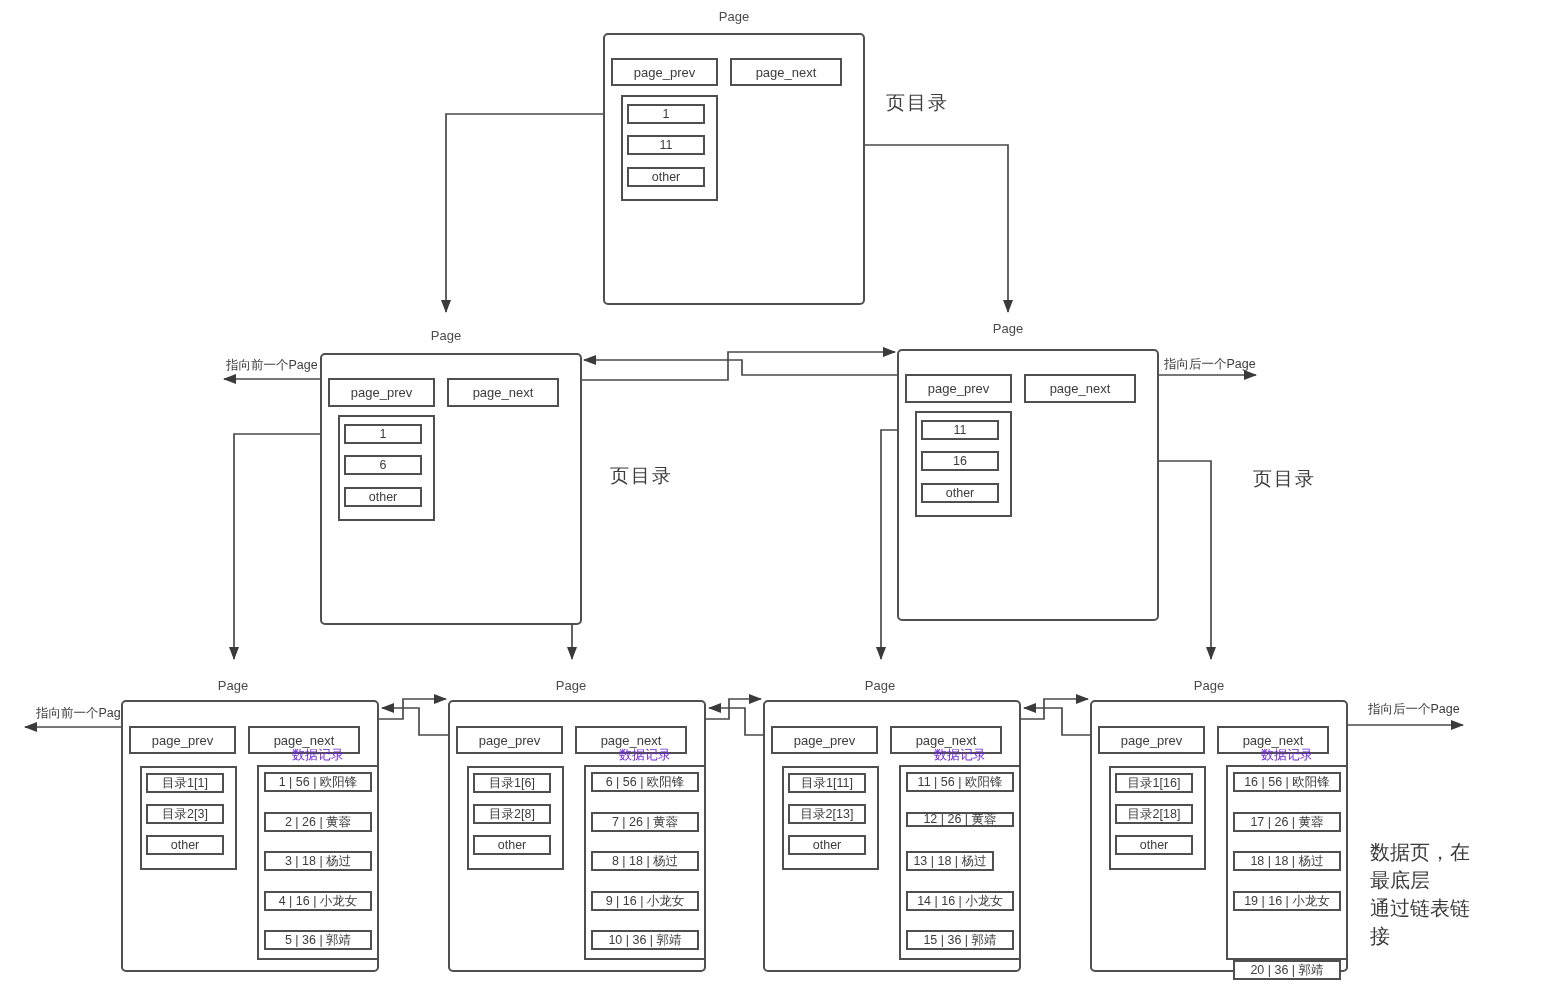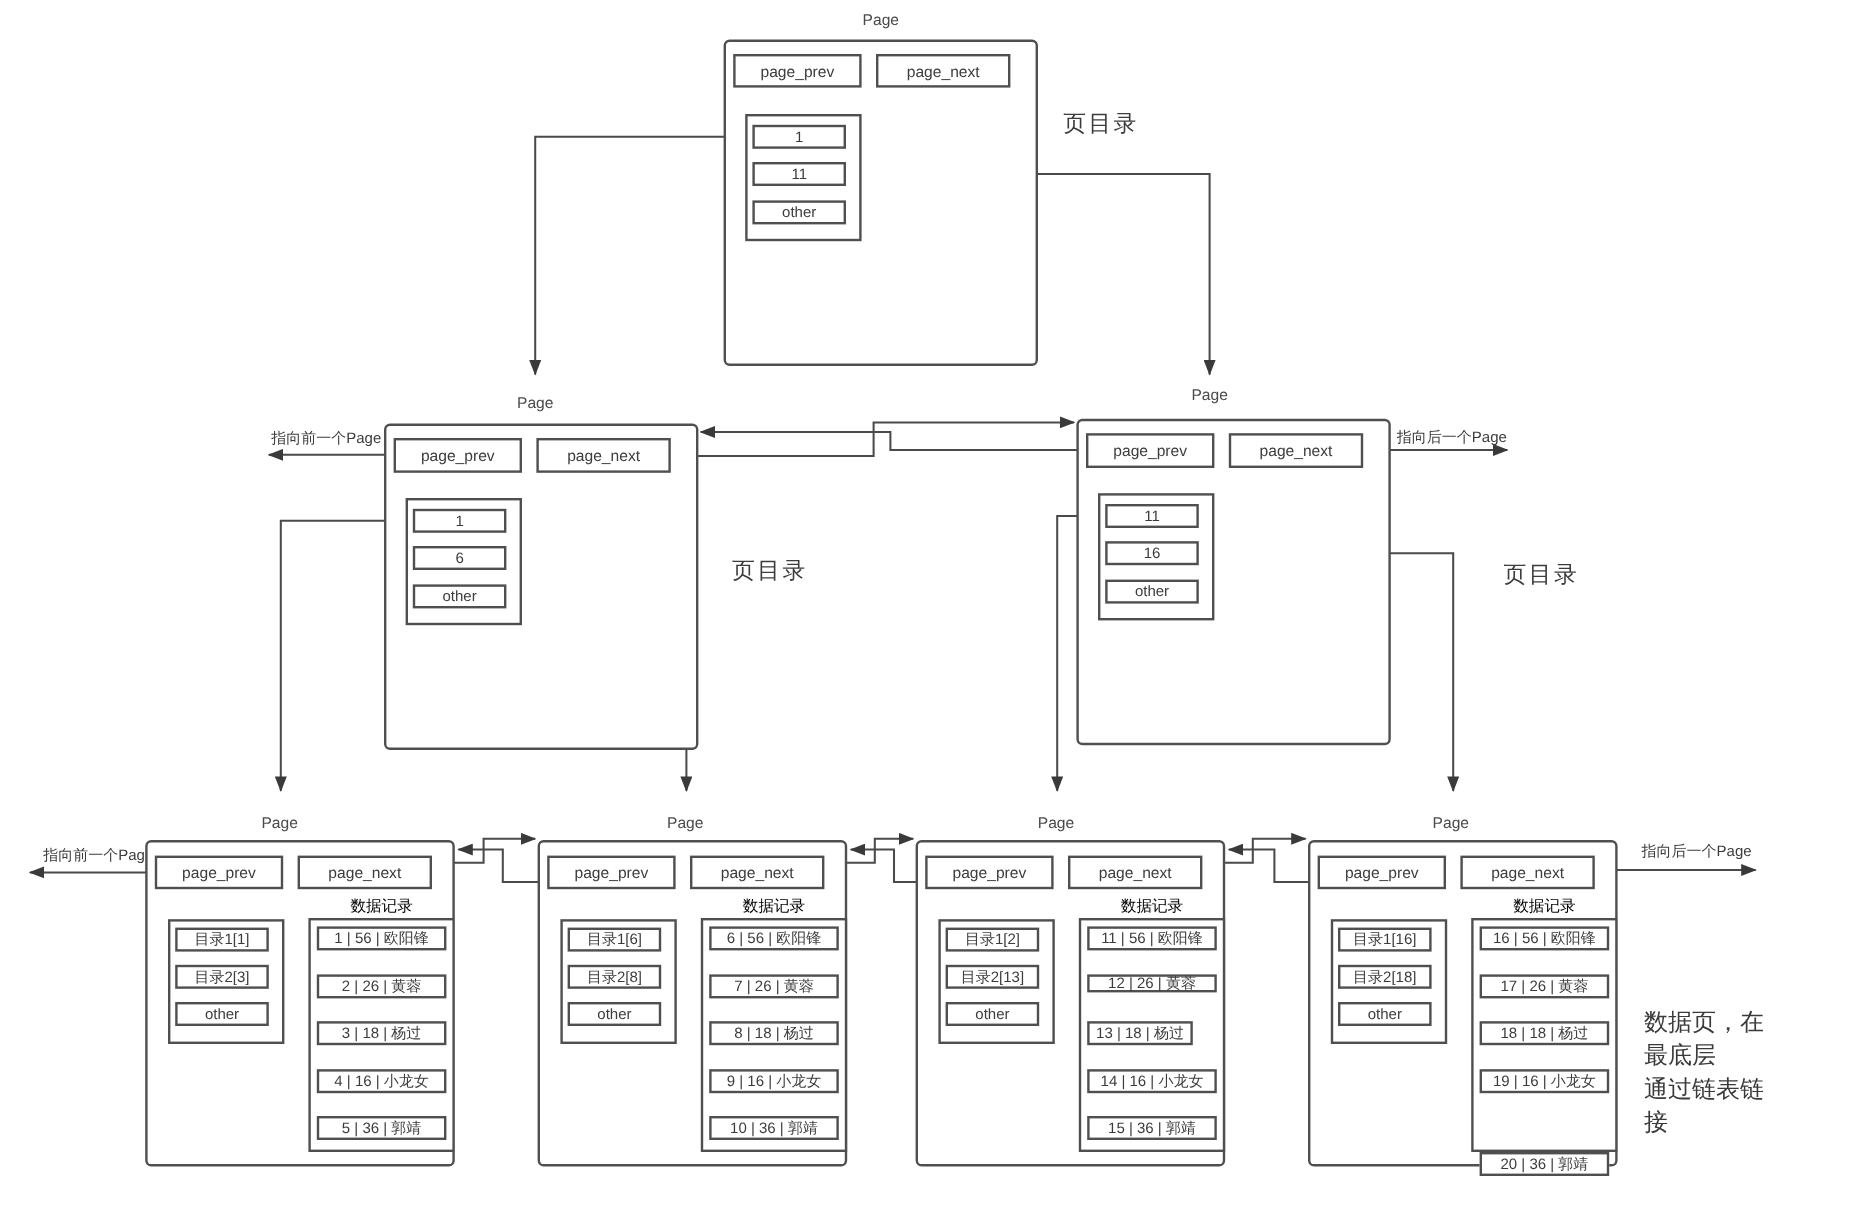--- a/index.html
+++ b/index.html
@@ -1,30 +1,30 @@
 <!DOCTYPE html>
 <html><head>
 <meta charset="utf-8">
 <style>
   html,body{margin:0;padding:0;background:#ffffff;}
   body{width:1542px;height:1007px;position:relative;overflow:hidden;
        font-family:"Liberation Sans","DejaVu Sans",sans-serif;color:#3a3a3a;}
   *{box-sizing:border-box;}
   .page{position:absolute;border:2px solid #4f4f4f;border-radius:5px;background:#fff;}
   .hbox{position:absolute;border:2px solid #4f4f4f;background:#fff;display:flex;
-        align-items:center;justify-content:center;font-size:13px;color:#3c3c3c;white-space:nowrap;}
+        align-items:center;justify-content:center;font-size:13px;color:#3c3c3c;white-space:nowrap;margin-top:13px;}
   .dir-outer{position:absolute;border:2px solid #4f4f4f;background:#fff;}
   .entry{position:absolute;border:2px solid #4f4f4f;background:#fff;display:flex;
          align-items:center;justify-content:center;font-size:12.5px;color:#3c3c3c;white-space:nowrap;}
   .rec-outer{position:absolute;border:2px solid #4f4f4f;background:#fff;}
   .record{position:absolute;border:2px solid #4f4f4f;background:#fff;display:flex;
           align-items:center;justify-content:center;font-size:12.5px;color:#3c3c3c;white-space:nowrap;}
   .title{position:absolute;width:64px;text-align:center;font-size:13px;color:#4a4a4a;}
   .side-label{position:absolute;font-size:19px;color:#3c3c3c;letter-spacing:2px;white-space:nowrap;}
-  .sec-label{position:absolute;width:90px;text-align:center;font-size:13px;color:#000000;white-space:nowrap;}
+  .sec-label{position:absolute;width:90px;text-align:center;font-size:13px;color:#6d28d9;white-space:nowrap;}
   .ptr-label{position:absolute;font-size:12.5px;color:#3c3c3c;white-space:nowrap;}
   .note{position:absolute;font-size:20px;color:#3a3a3a;line-height:28px;white-space:nowrap;}
   svg{position:absolute;left:0;top:0;}
 </style>
 </head>
 <body>
 
 <svg width="1542" height="1007" viewBox="0 0 1542 1007">
   <defs>
     <marker id="arw" markerUnits="userSpaceOnUse" markerWidth="13" markerHeight="10" refX="12" refY="5" orient="auto">
@@ -149,21 +149,21 @@
 <div class="record" style="left:591px;top:851px;width:108px;height:20px">8 | 18 | 杨过</div>
 <div class="record" style="left:591px;top:891px;width:108px;height:20px">9 | 16 | 小龙女</div>
 <div class="record" style="left:591px;top:930px;width:108px;height:20px">10 | 36 | 郭靖</div>
 
 <div class="title" style="left:848px;top:678px">Page</div>
 <div class="page" style="left:763px;top:700px;width:258px;height:272px"></div>
 <div class="hbox" style="left:771px;top:713px;width:107px;height:28px">page_prev</div>
 <div class="hbox" style="left:890px;top:713px;width:112px;height:28px">page_next</div>
 <div class="sec-label" style="left:915px;top:746px">数据记录</div>
 <div class="dir-outer" style="left:782px;top:766px;width:97px;height:104px"></div>
-<div class="entry" style="left:788px;top:773px;width:78px;height:20px">目录1[2]</div>
+<div class="entry" style="left:788px;top:773px;width:78px;height:20px">目录1[11]</div>
 <div class="entry" style="left:788px;top:804px;width:78px;height:20px">目录2[13]</div>
 <div class="entry" style="left:788px;top:835px;width:78px;height:20px">other</div>
 <div class="rec-outer" style="left:899px;top:765px;width:122px;height:195px"></div>
 <div class="record" style="left:906px;top:772px;width:108px;height:20px">11 | 56 | 欧阳锋</div>
 <div class="record" style="left:906px;top:812px;width:108px;height:15px">12 | 26 | 黄蓉</div>
 <div class="record" style="left:906px;top:851px;width:88px;height:20px">13 | 18 | 杨过</div>
 <div class="record" style="left:906px;top:891px;width:108px;height:20px">14 | 16 | 小龙女</div>
 <div class="record" style="left:906px;top:930px;width:108px;height:20px">15 | 36 | 郭靖</div>
 
 <div class="title" style="left:1177px;top:678px">Page</div>

